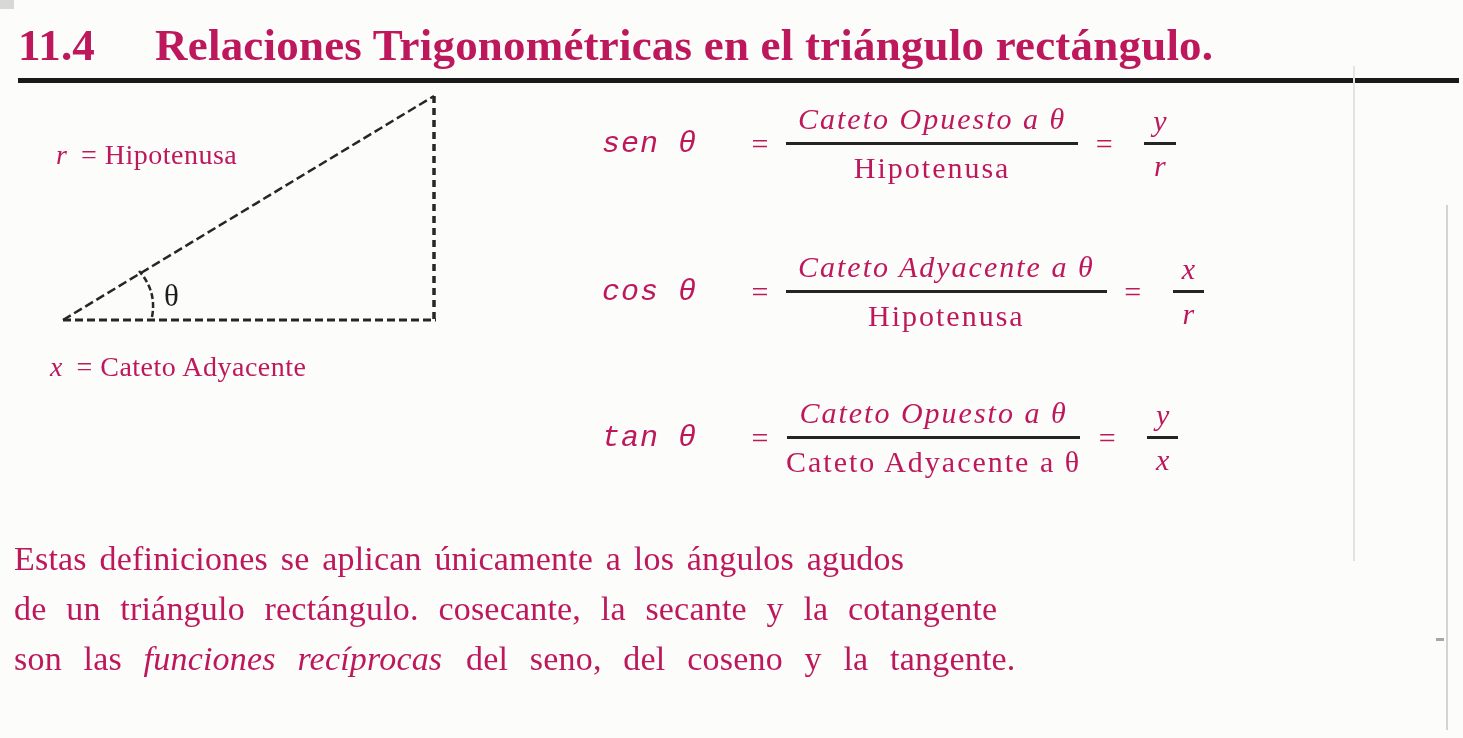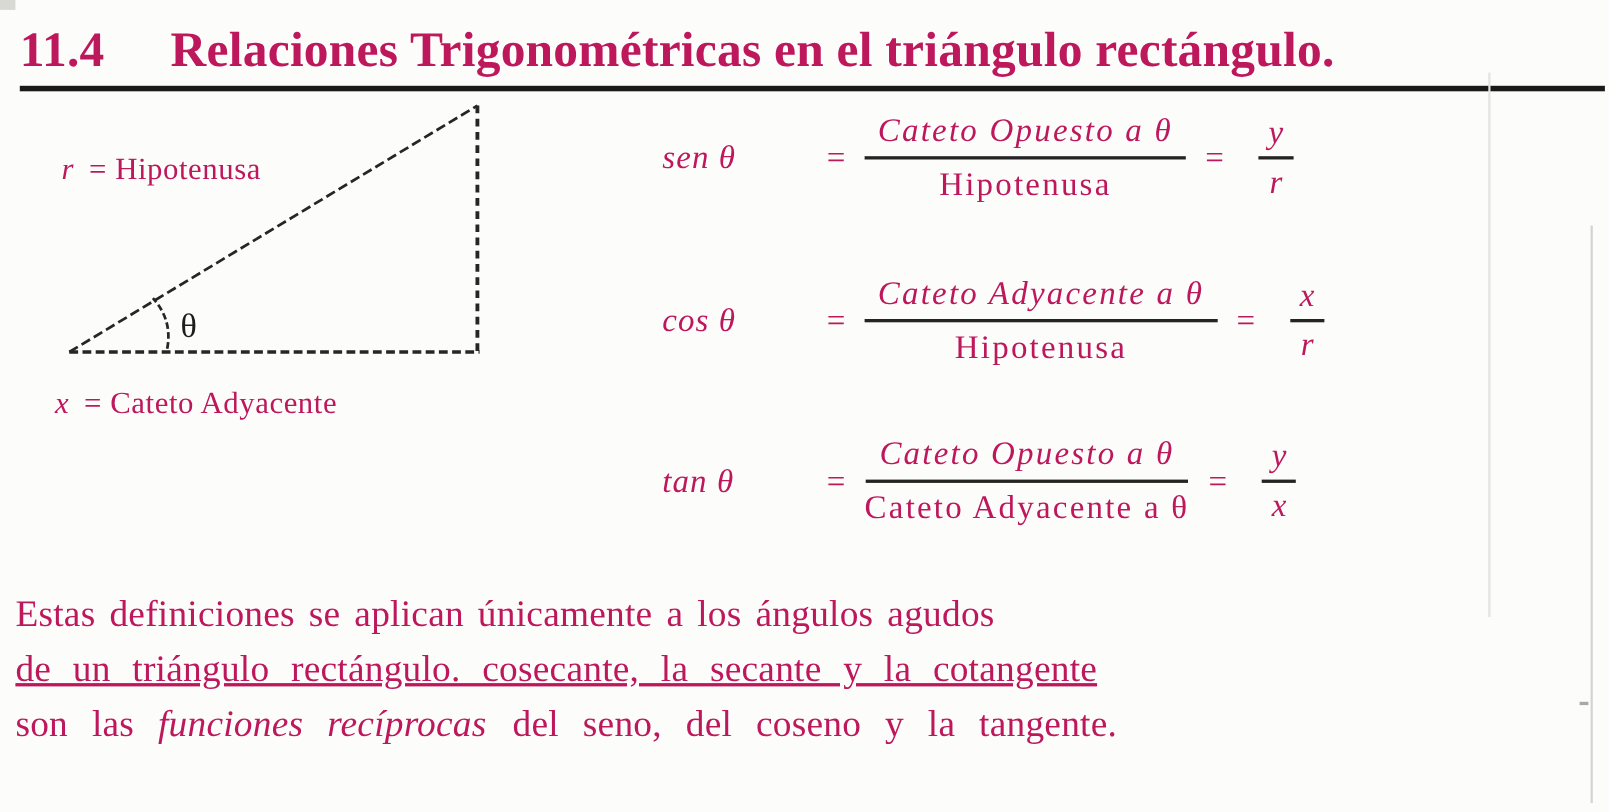--- a/index.html
+++ b/index.html
@@ -53,20 +53,21 @@
     font-size: 30px;
     white-space: nowrap;
   }
   .f-sen { left: 602px; top: 102px; }
   .f-cos { left: 602px; top: 250px; }
   .f-tan { left: 602px; top: 396px; }
   .f-lhs {
     font-style: italic;
     width: 132px;
     letter-spacing: 1px;
+    font-family: Liberation Mono, monospace;
   }
   .f-eq { width: 52px; text-align: center; }
   .frac {
     display: inline-flex;
     flex-direction: column;
     align-items: center;
     text-align: center;
   }
   .frac .num {
     border-bottom: 3px solid #242424;
@@ -81,21 +82,21 @@
 
   
   .paragraph {
     position: absolute;
     left: 14px; top: 534px; width: 1220px;
     font-size: 34px;
     line-height: 50px;
     letter-spacing: 0.2px;
   }
   .p-line1 { word-spacing: 4px; }
-  .p-line2 { word-spacing: 11px; text-decoration: underline; }
+  .p-line2 { word-spacing: 11px; }
   .p-line3 { word-spacing: 13px; }
   .p-line3 i { padding-right: 2px; }
 
   
   .scan-vline-a {
     position: absolute; left: 1353px; top: 66px;
     width: 2px; height: 495px; background: #e3e3e1;
   }
   .scan-vline-b {
     position: absolute; left: 1446px; top: 205px;

